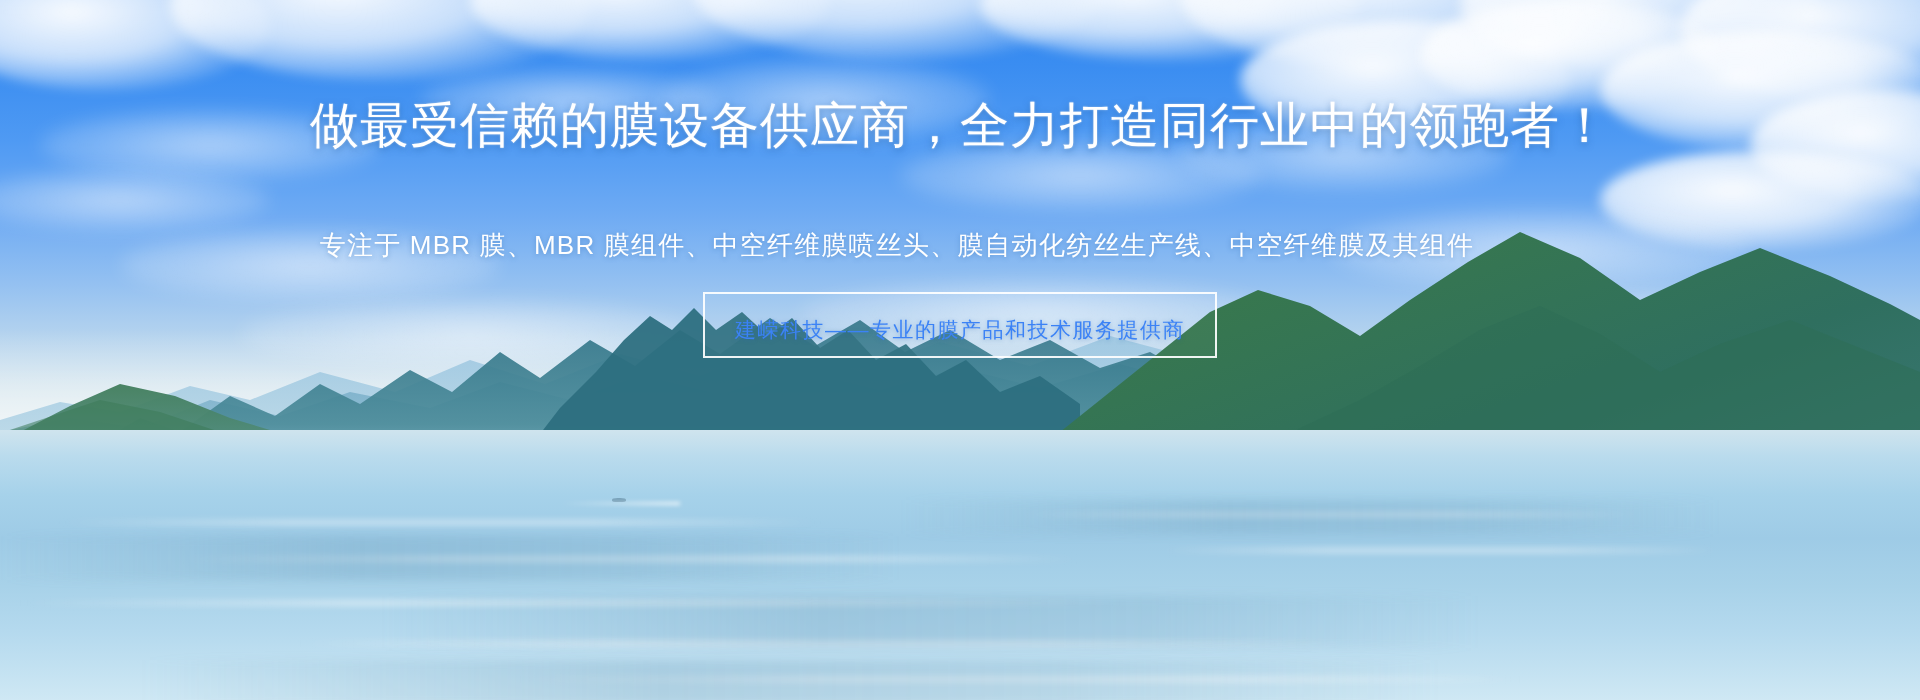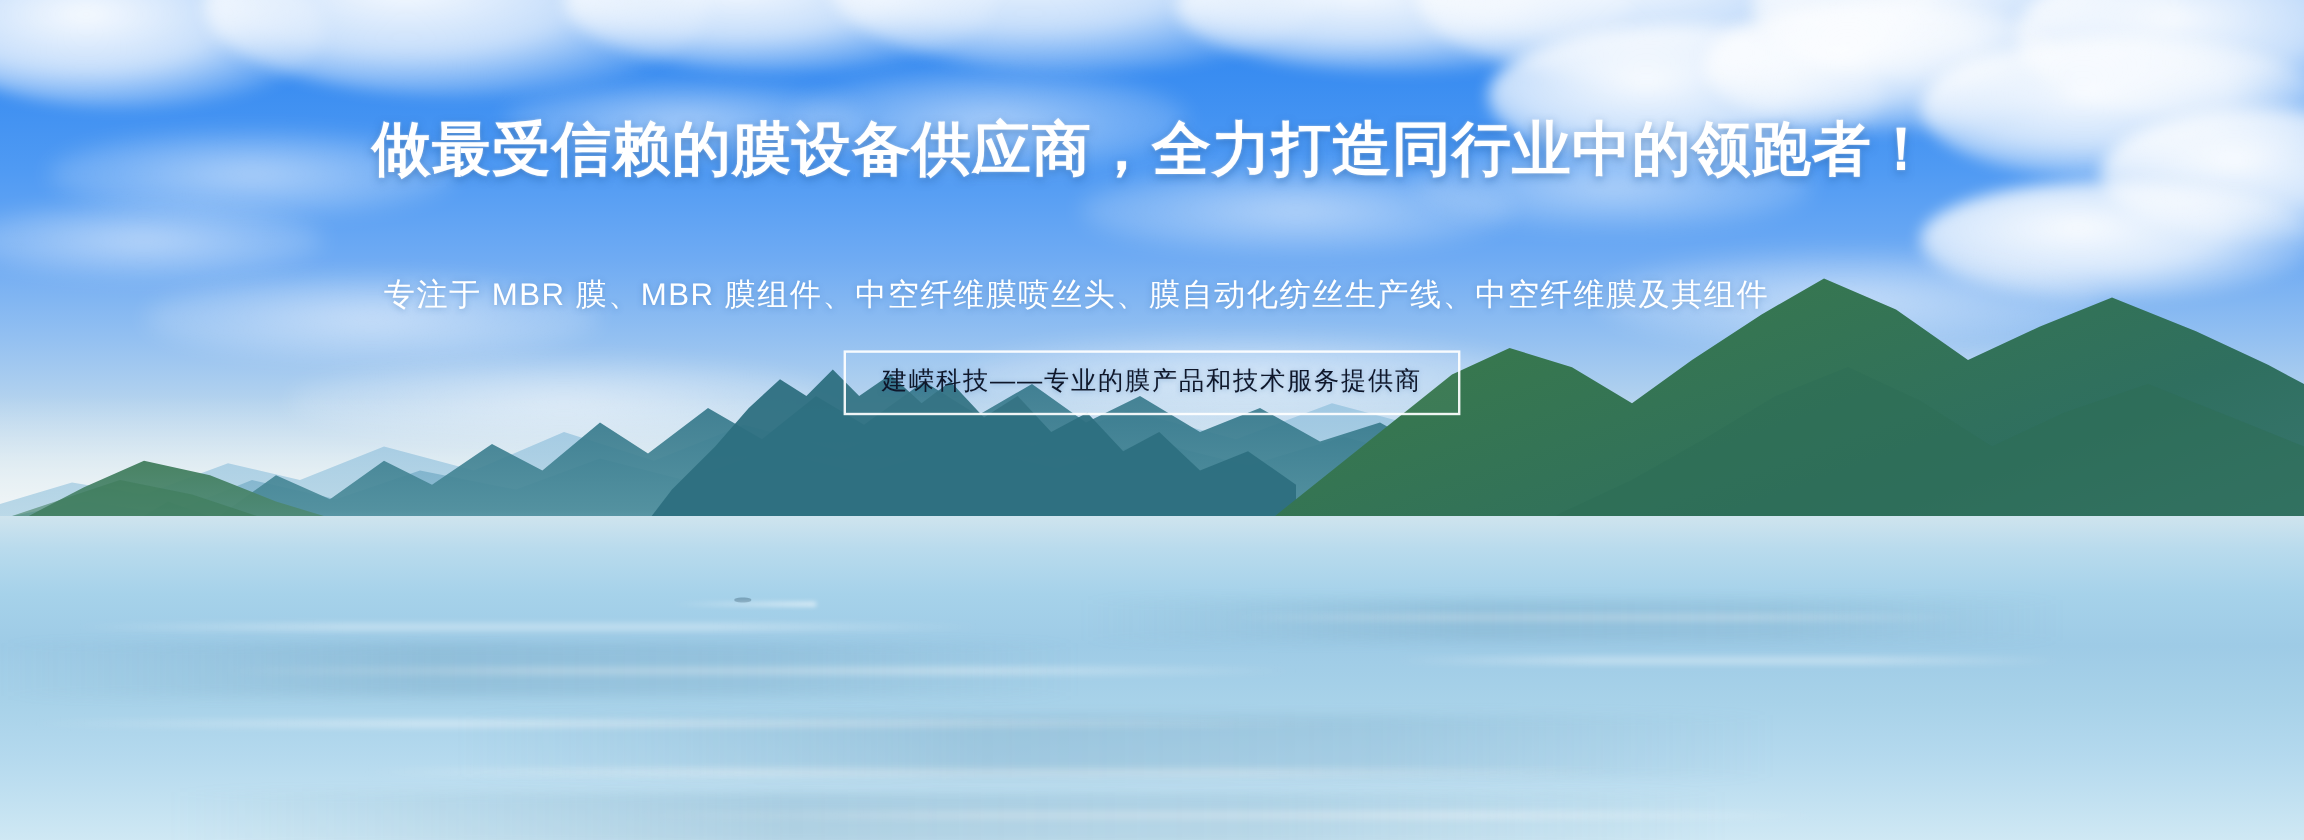--- a/index.html
+++ b/index.html
@@ -89,21 +89,21 @@
     left: 0; top: 0;
     width: 1920px; height: 700px;
     text-align: center;
   }
   .headline {
     position: absolute;
     top: 96px;
     width: 1920px;
     font-size: 49px;
     line-height: 58px;
-    font-weight: 700;
+    font-weight: 400;
     color: #ffffff;
     letter-spacing: 1px;
     text-shadow: 0 2px 7px rgba(30,90,160,0.50), 0 0 2px rgba(255,255,255,0.6);
     white-space: nowrap;
   }
   .subline {
     position: absolute;
     top: 228px;
     width: 1794px;
     font-size: 26px;
@@ -115,24 +115,24 @@
     white-space: nowrap;
   }
   .tagwrap {
     position: absolute;
     top: 292px;
     width: 1920px;
   }
   .tagbox {
     display: inline-block;
     border: 2px solid rgba(255,255,255,0.92);
-    padding: 10px 30px 12px 30px;
+    padding: 22px 30px 12px 30px;
     font-size: 21px;
     line-height: 28px;
-    color: #0f172a;
+    color: #3b82f6;
     letter-spacing: 1.5px;
     text-shadow: 0 1px 4px rgba(40,100,170,0.35);
     white-space: nowrap;
     background: rgba(255,255,255,0.04);
   }
 </style>
 </head>
 <body>
 
 <div id="banner">

